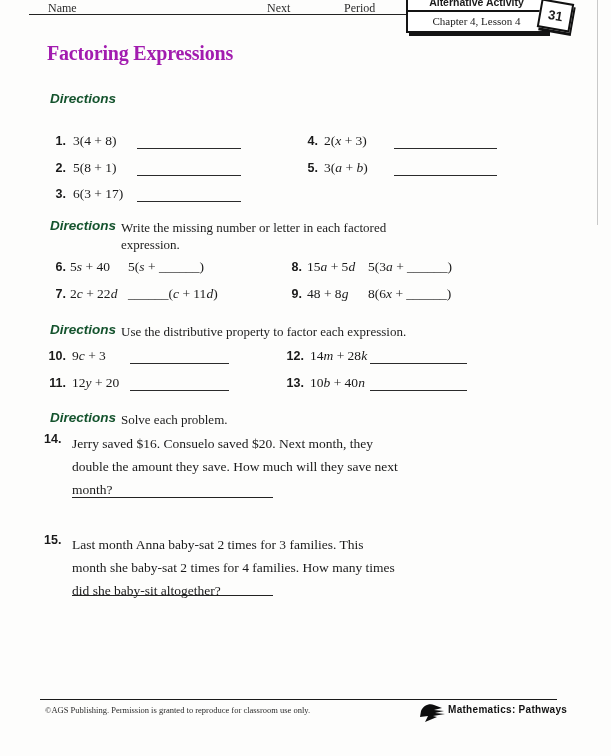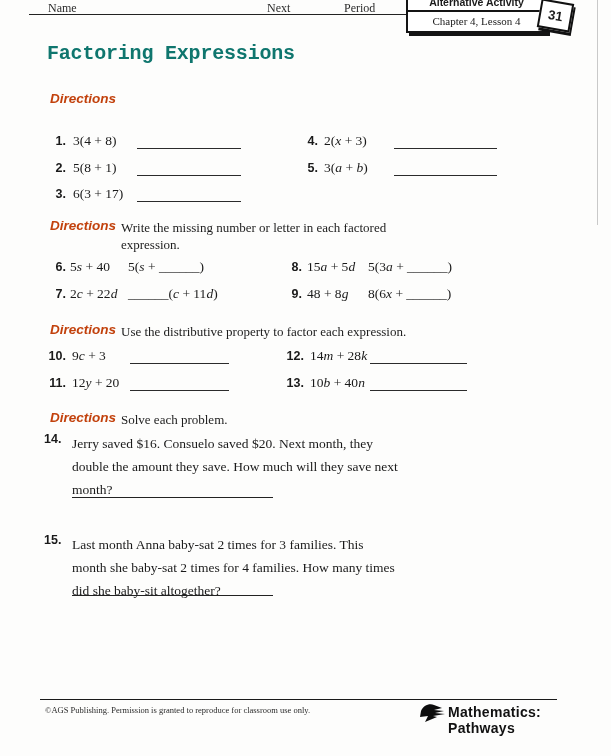--- a/index.html
+++ b/index.html
@@ -23,28 +23,28 @@
   }
   .badge-row2 { height:19px; line-height:19px; text-align:center; font-size:11px; }
   .badge-num {
     position:absolute; left:539px; top:1px; width:33px; height:29px; background:#fff;
     border:2.5px solid #111; box-shadow:2px 3px 0 #111; transform:rotate(10deg);
     display:flex; align-items:center; justify-content:center;
     font-family:"Liberation Sans", sans-serif; font-weight:bold; font-size:13px;
   }
   .title {
     position:absolute; left:47px; top:42px;
-    font-family:Liberation Mono, monospace; font-weight:bold; font-size:20px;
-    letter-spacing:-0.2px; color:#0f766e;
+    font-family:Liberation Serif, serif; font-weight:bold; font-size:20px;
+    letter-spacing:-0.2px; color:#a21caf;
   }
   
   .dirlabel {
     position:absolute; left:50px;
     font-family:"Liberation Sans", sans-serif; font-weight:bold; font-style:italic;
-    font-size:13.5px; color:#c2410c;
+    font-size:13.5px; color:#14532d;
   }
   .dirtext { position:absolute; left:121px; font-size:13px; line-height:17px; color:#1c1c1c; }
   .prow { position:absolute; height:20px; font-size:13.5px; }
   .prow span { line-height:20px; }
   .pnum {
     position:absolute; left:0; width:22px; text-align:right;
     font-family:"Liberation Sans", sans-serif; font-weight:bold; font-size:12.5px;
   }
   .pexpr, .pfact { position:absolute; white-space:nowrap; }
   .pexpr i, .pfact i, .wtext i { font-style:italic; }
@@ -53,21 +53,21 @@
     position:absolute; left:44px; width:22px; text-align:left;
     font-family:"Liberation Sans", sans-serif; font-weight:bold; font-size:12.5px;
   }
   .wtext { position:absolute; left:72px; width:326px; font-size:13.5px; line-height:23px; }
   .ansline { position:absolute; left:72px; width:201px; border-top:1.5px solid #222; }
   
   .footer-line { position:absolute; left:40px; top:699px; width:517px; border-top:1.6px solid #1a1a1a; }
   .copyright { position:absolute; left:45px; top:705px; font-size:8.5px; color:#2a2a2a; }
   .brand {
     position:absolute; left:448px; top:704px;
-    font-family:"Liberation Sans", sans-serif; font-weight:bold; font-size:14px;
+    font-family:"Liberation Sans", sans-serif; font-weight:bold; font-size:10px;
     letter-spacing:0.3px; color:#111;
   }
   .logo { position:absolute; left:420px; top:703px; width:26px; height:20px; }
   .scan-edge { position:absolute; left:597px; top:0; width:1px; height:225px; background:#c9c9c9; }
 </style>
 </head>
 <body>
 
 <div class="page">
 

